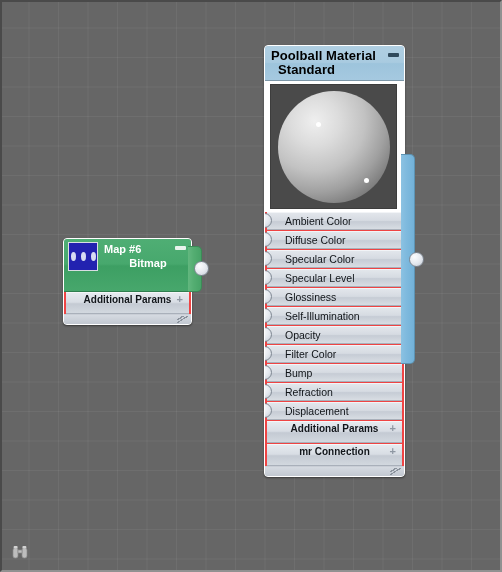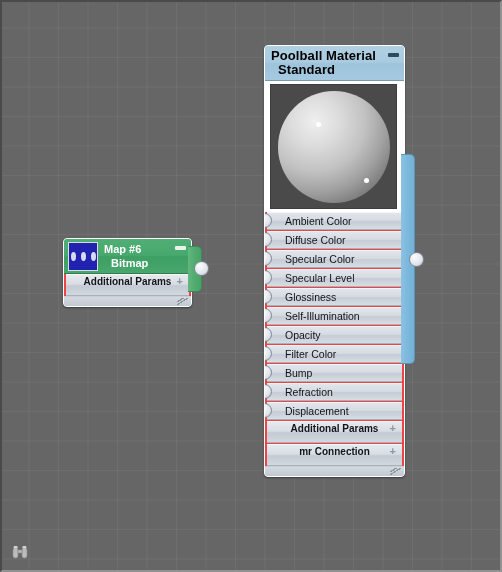--- a/index.html
+++ b/index.html
@@ -162,31 +162,31 @@
     z-index:5;
   }
   #mat-out-socket{left:145px;top:207px;}
   #map-out-socket{left:131px;top:23px;}
 
   
   #map-node{left:61px;top:236px;}
   #map-node .node-body{width:127px;}
   .map-title{
     position:relative;
-    height:35px;
+    height:53px;
     background:linear-gradient(to bottom,#4fae74 0%,#47a86d 48%,#3d9f63 52%,#47a76c 100%);
     border-bottom:1px solid #2f7e4f;
     color:#ffffff;
     font-size:11px;font-weight:bold;
     box-sizing:border-box;
     padding:3px 6px 0 40px;
     line-height:14px;
   }
   .map-title .l1{display:block;}
-  .map-title .l2{display:block;padding-left:7px;}
+  .map-title .l2{display:block;padding-left:7px;text-align:center;}
   .minim-w{
     position:absolute;right:5px;top:7px;
     width:11px;height:4px;background:#e8f3ec;border-radius:1px;
   }
   .map-thumb{
     position:absolute;left:4px;top:3px;
     width:30px;height:29px;
     background:#2222b0;
     border:1px solid #d9dde3;
     box-sizing:border-box;

